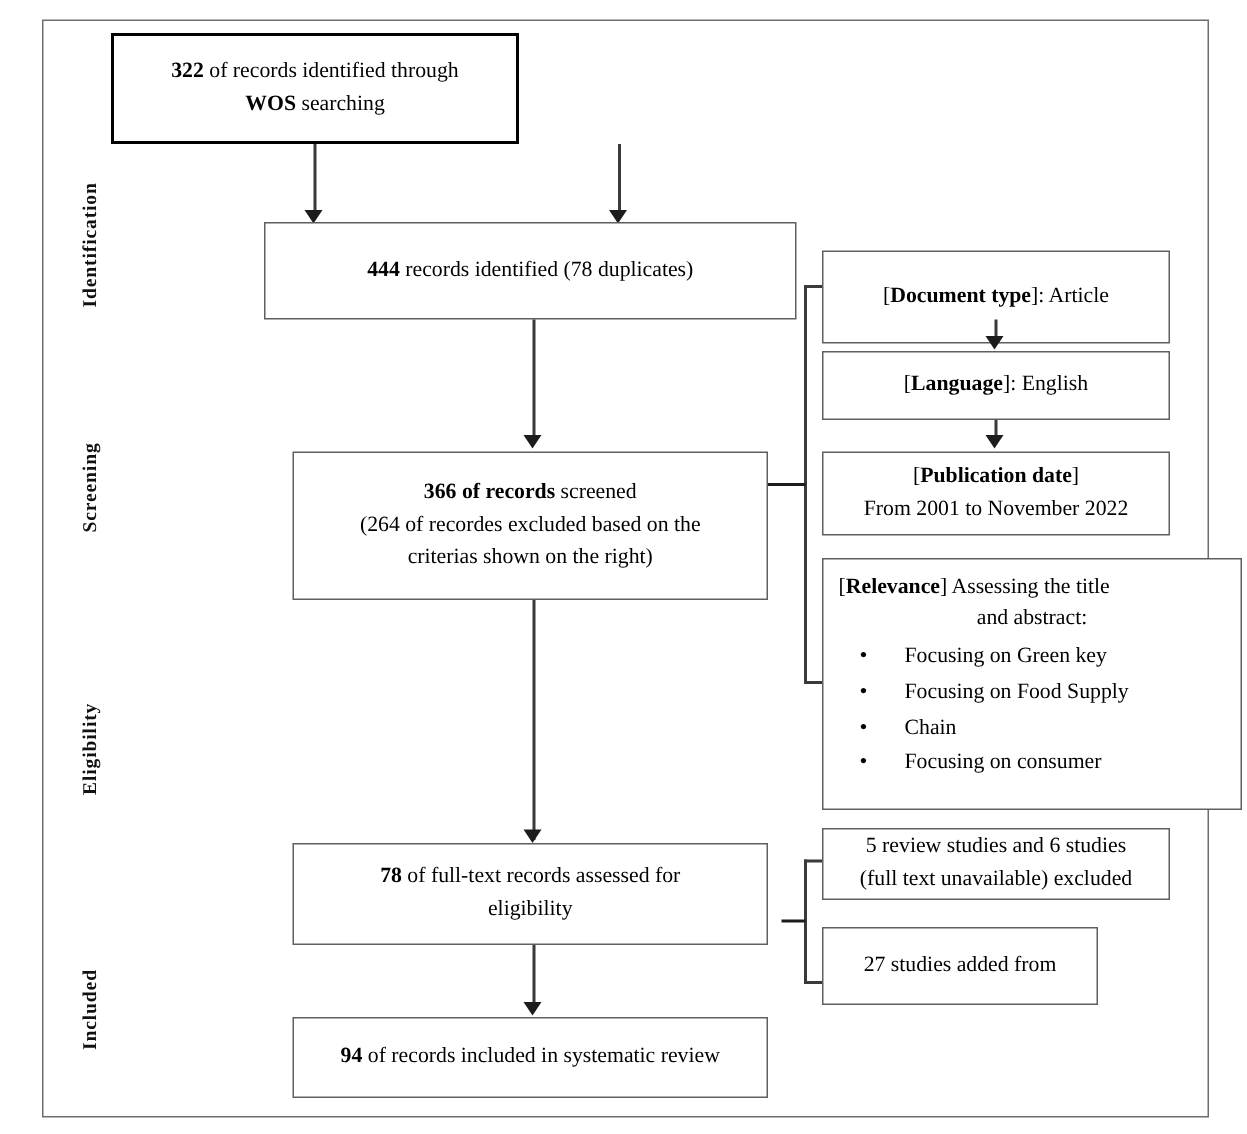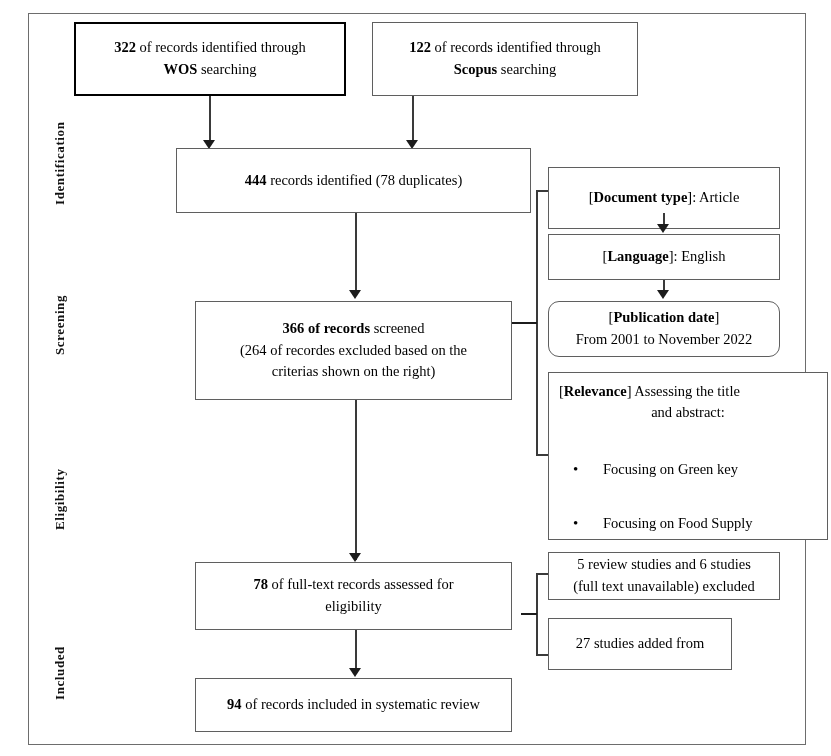--- a/index.html
+++ b/index.html
@@ -76,21 +76,20 @@
     margin: 4px 0 0 0;
     padding: 0;
     list-style: none;
   }
   .rel-list li {
     position: relative;
     padding-left: 44px;
     line-height: 1.5;
     font-size: 14.5px;
     margin-bottom: 2px;
-    margin-top: 32px;
   }
   .rel-list li::before {
     content: "\2022";
     position: absolute;
     left: 14px;
     top: -1px;
     font-size: 15px;
   }
 
   .box.pubdate {
@@ -138,24 +137,20 @@
   <div class="stage-label" style="left:52px; top:205px;">Identification</div>
   <div class="stage-label" style="left:52px; top:355px;">Screening</div>
   <div class="stage-label" style="left:52px; top:530px;">Eligibility</div>
   <div class="stage-label" style="left:52px; top:700px;">Included</div>
 
   <div class="box heavy" style="left:74px; top:22px; width:272px; height:74px;">
     <span class="ln"><b>322</b><span> of records identified through</span></span>
     <span class="ln"><b>WOS</b><span> searching</span></span>
   </div>
 
-  <div class="box" style="left:372px; top:22px; width:266px; height:74px;">
-    <span class="ln"><b>122</b><span> of records identified through</span></span>
-    <span class="ln"><b>Scopus</b><span> searching</span></span>
-  </div>
 
   <div class="vline" style="left:209px; top:96px; height:48px;"></div>
   <div class="arrowhead" style="left:203px; top:140px;"></div>
   <div class="vline" style="left:412px; top:96px; height:48px;"></div>
   <div class="arrowhead" style="left:406px; top:140px;"></div>
 
   <div class="box" style="left:176px; top:148px; width:355px; height:65px;">
     <span class="ln"><b>444</b><span> records identified (78 duplicates)</span></span>
   </div>
 
@@ -183,33 +178,35 @@
   <div class="vline" style="left:663px; top:213px; height:15px;"></div>
   <div class="arrowhead" style="left:657px; top:224px;"></div>
 
   <div class="box" style="left:548px; top:234px; width:232px; height:46px;">
     <span class="ln"><span>[</span><b>Language</b><span>]</span><span>: English</span></span>
   </div>
 
   <div class="vline" style="left:663px; top:280px; height:14px;"></div>
   <div class="arrowhead" style="left:657px; top:290px;"></div>
 
-  <div class="box pubdate" style="left:548px; top:301px; width:232px; height:56px;border-radius:11px;">
+  <div class="box pubdate" style="left:548px; top:301px; width:232px; height:56px;">
     <span class="ln"><span>[</span><b>Publication date</b><span>]</span></span>
     <span class="ln">From 2001 to November 2022</span>
   </div>
 
   <div class="box relevance" style="left:548px; top:372px; width:280px; height:168px;">
     <div class="rel-head">
       <span>[</span><b>Relevance</b><span>]</span><span> Assessing the title</span>
       <span class="c">and abstract:</span>
     </div>
     <ul class="rel-list">
       <li>Focusing on Green key</li>
       <li>Focusing on Food Supply</li>
+      <li style="padding-left:44px;">Chain</li>
+      <li>Focusing on consumer</li>
     </ul>
   </div>
 
   <div class="box" style="left:195px; top:562px; width:317px; height:68px;">
     <span class="ln"><b>78</b><span> of full-text records assessed for</span></span>
     <span class="ln">eligibility</span>
   </div>
 
   <div class="vline" style="left:355px; top:630px; height:44px;"></div>
   <div class="arrowhead" style="left:349px; top:668px;"></div>

